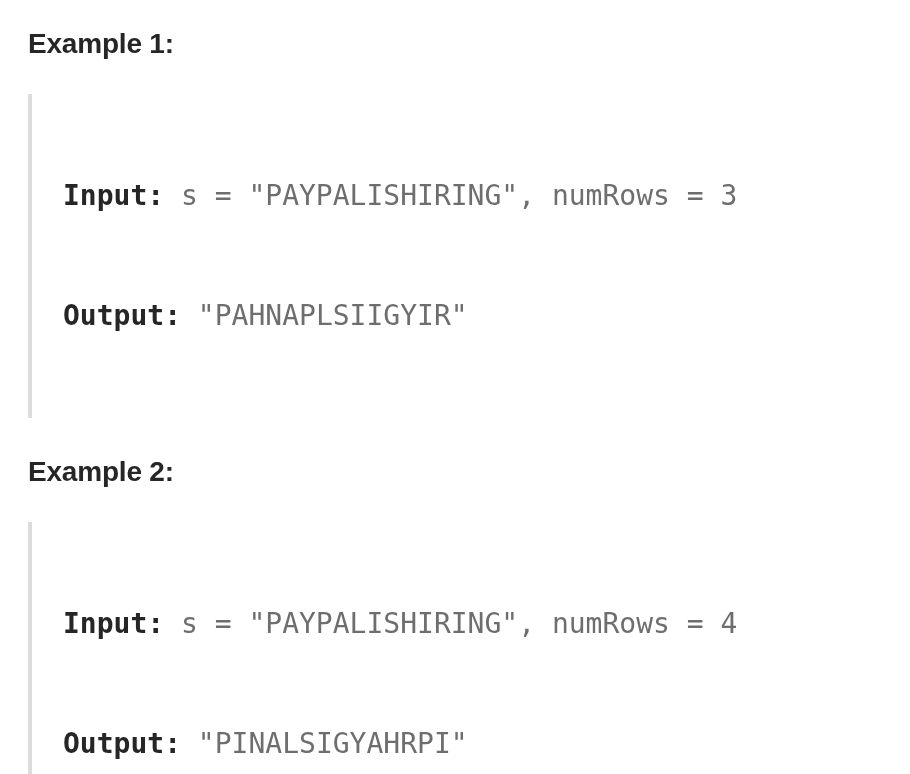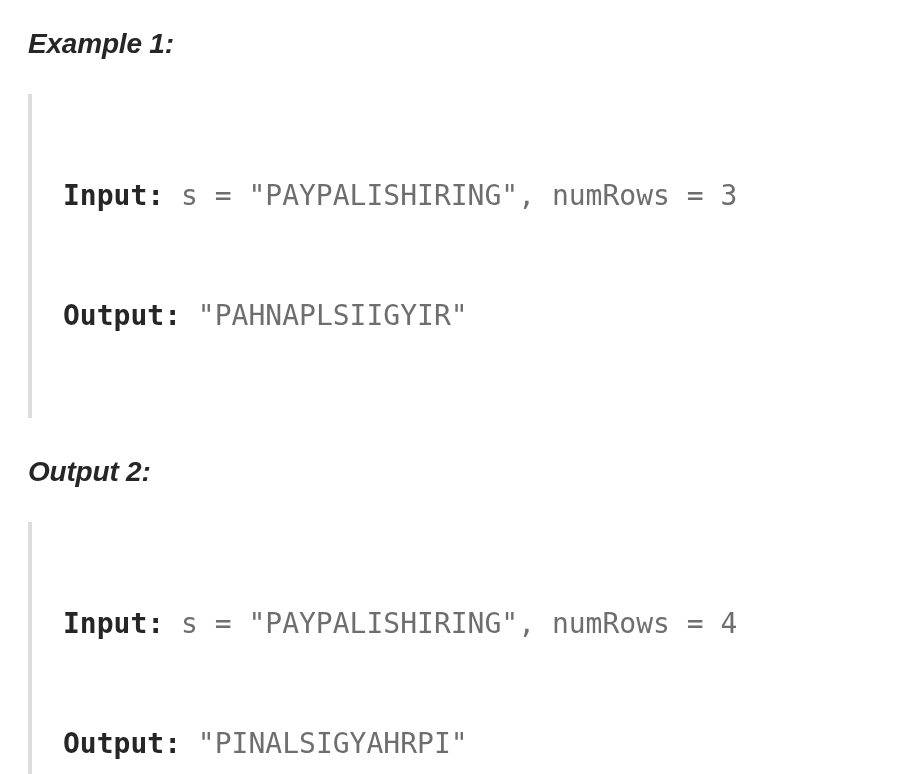--- a/index.html
+++ b/index.html
@@ -13,21 +13,20 @@
     font-family: "Liberation Sans", sans-serif;
   }
   .example-title {
     font-family: "Liberation Sans", sans-serif;
     font-size: 28px;
     font-weight: 700;
     line-height: 32px;
     color: #262626;
     letter-spacing: -0.2px;
     margin: 0 0 34px 0;
-    font-style: italic;
   }
   .code-block {
     border-left: 4px solid #dcdcdc;
     padding: 2px 0 2px 31px;
     margin: 0 0 38px 0;
     font-family: "DejaVu Sans Mono", monospace;
     font-size: 28px;
     line-height: 40px;
     white-space: pre;
   }
@@ -52,21 +51,21 @@
 
   <section>
     <h3 class="example-title">Example 1:</h3>
     <div class="code-block">
       <div class="code-line"><span class="code-label">Input:</span><span class="code-value"> s = "PAYPALISHIRING", numRows = 3</span></div>
       <div class="code-line"><span class="code-label">Output:</span><span class="code-value"> "PAHNAPLSIIGYIR"</span></div>
     </div>
   </section>
 
   <section>
-    <h3 class="example-title">Output 2:</h3>
+    <h3 class="example-title">Example 2:</h3>
     <div class="code-block">
       <div class="code-line"><span class="code-label">Input:</span><span class="code-value"> s = "PAYPALISHIRING", numRows = 4</span></div>
       <div class="code-line"><span class="code-label">Output:</span><span class="code-value"> "PINALSIGYAHRPI"</span></div>
       
       
       
       
       
     </div>
   </section>

